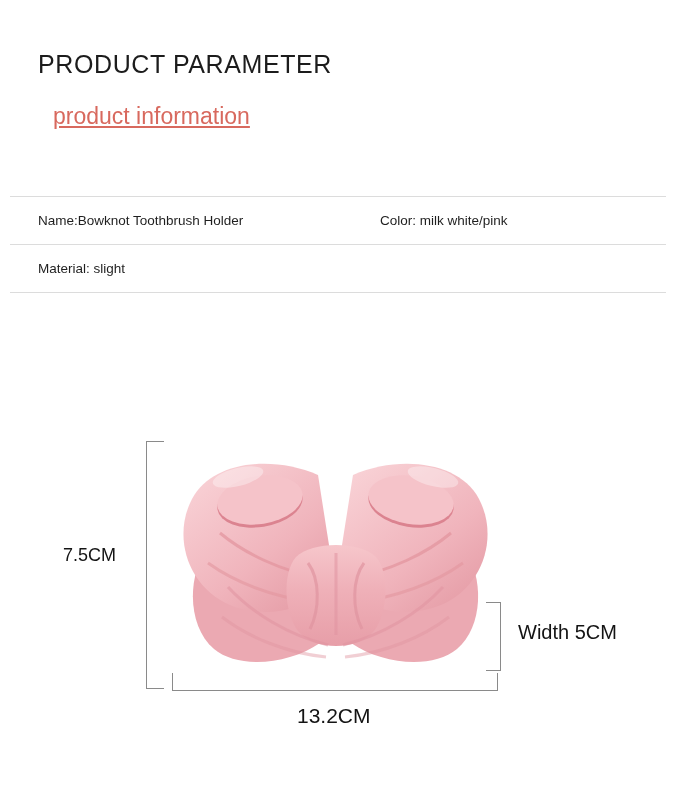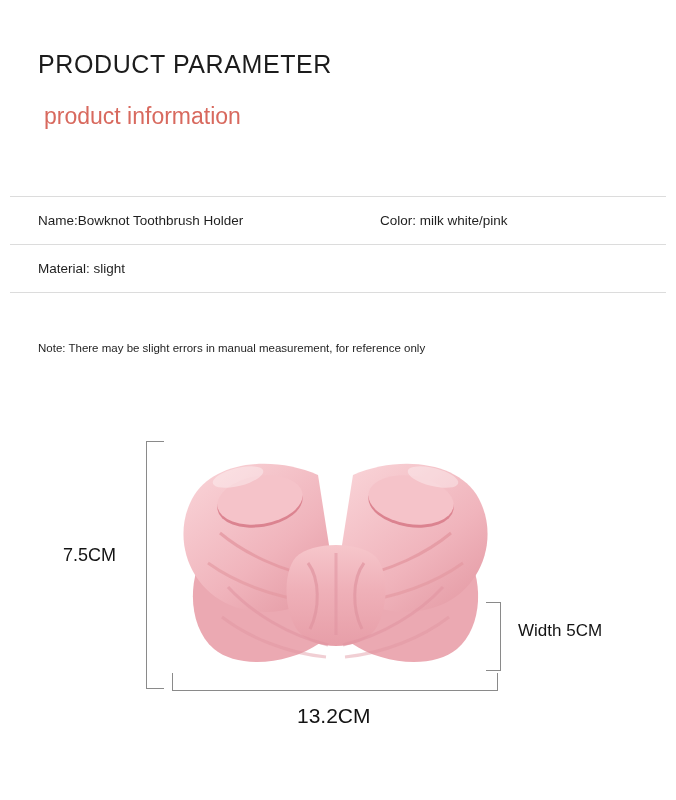--- a/index.html
+++ b/index.html
@@ -28,25 +28,26 @@
     left: 38px;
     top: 50px;
     font-size: 25px;
     letter-spacing: 0.6px;
     color: #1c1c1c;
     font-weight: 400;
   }
 
   .title-sub {
     position: absolute;
-    left: 44px;
+    left: 53px;
     top: 103px;
     font-size: 23px;
     color: #d8695e;
     font-weight: 400;
+    text-decoration: underline;
   }
 
   .spec-table {
     position: absolute;
     left: 10px;
     top: 196px;
     width: 656px;
   }
 
   .spec-row {
@@ -167,21 +168,21 @@
   .r-tick-bottom {
     left: 486px;
     top: 670px;
     width: 15px;
     height: 1px;
   }
   .label-depth {
     position: absolute;
     left: 518px;
     top: 621px;
-    font-size: 17px;
+    font-size: 20px;
     color: #141414;
   }
 
   .product-image {
     position: absolute;
     left: 168px;
     top: 437px;
     width: 335px;
     height: 255px;
   }
@@ -197,21 +198,20 @@
   <div class="spec-table">
     <div class="spec-row">
       <div class="spec-cell left">Name:Bowknot Toothbrush Holder</div>
       <div class="spec-cell right">Color: milk white/pink</div>
     </div>
     <div class="spec-row second">
       <div class="spec-cell left">Material: slight</div>
     </div>
   </div>
 
-  <div class="note">Note: There may be slight errors in manual measurement, for reference only</div>
 
   <div class="figure"></div>
 
   <svg class="product-image" viewBox="0 0 335 255" xmlns="http://www.w3.org/2000/svg">
     <defs>
       <linearGradient id="bodyGrad" x1="0" y1="0" x2="0" y2="1">
         <stop offset="0%" stop-color="#f6c6cb"></stop>
         <stop offset="45%" stop-color="#efb0b8"></stop>
         <stop offset="100%" stop-color="#e79ea8"></stop>
       </linearGradient>

